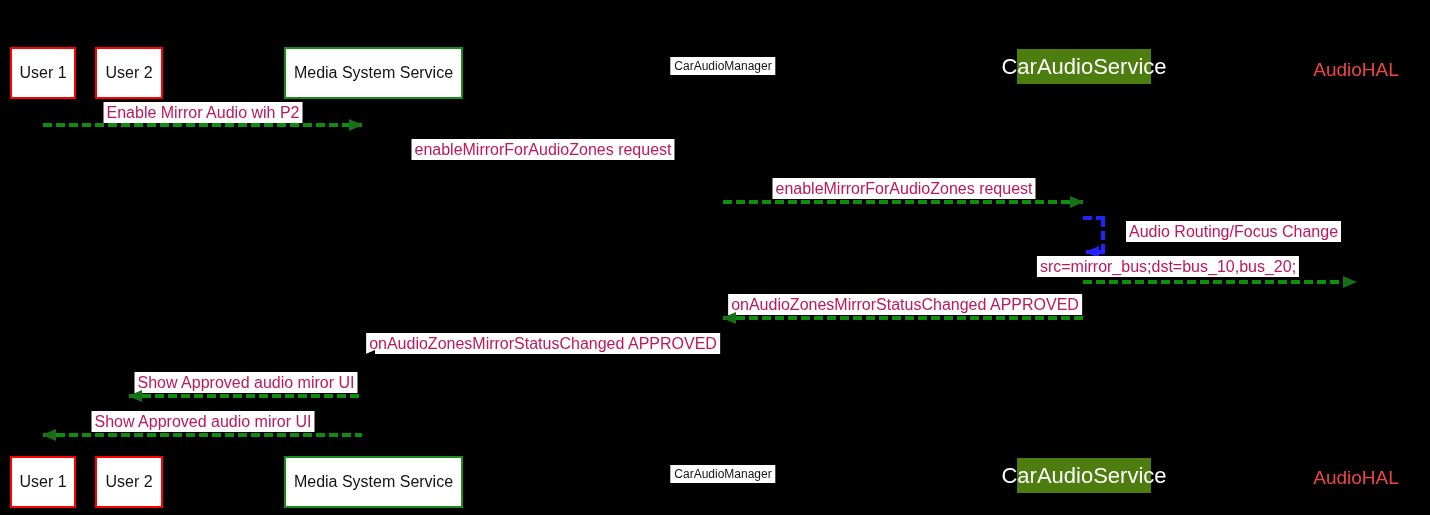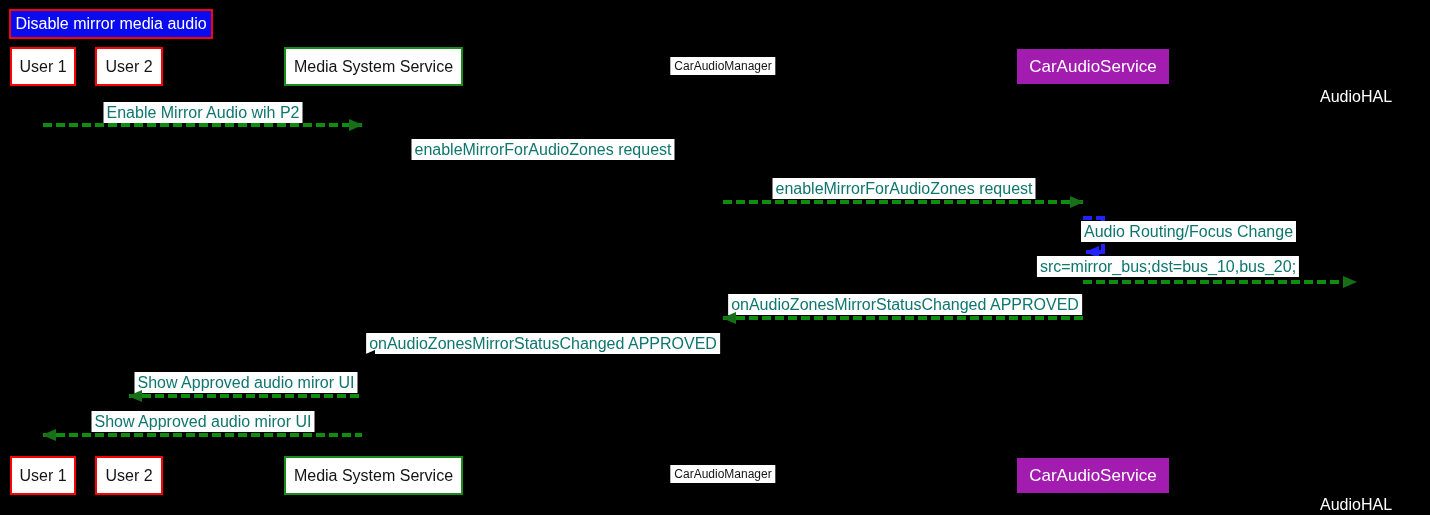--- a/index.html
+++ b/index.html
@@ -2,50 +2,49 @@
 <html><head>
 <meta charset="utf-8">
 <style>
   html,body{margin:0;padding:0;background:#000;}
   .canvas{
     position:relative;width:1430px;height:515px;background:#000;overflow:hidden;
     font-family:"Liberation Sans",sans-serif;
   }
   
   .pbox{
-    position:absolute;box-sizing:border-box;height:39px;
+    position:absolute;box-sizing:border-box;height:52px;
     display:flex;align-items:center;justify-content:center;
     background:#fff;color:#141414;font-size:16px;white-space:nowrap;
   }
   .red-border{border:2.5px solid #ff0000;}
   .green-border{border:2.5px solid #1a8c1a;margin-left:11px;}
   .plain-label{
     position:absolute;background:#fff;color:#141414;font-size:12px;
     padding:2px 4px;white-space:nowrap;transform:translateX(-50%);
   }
   .blue-box{
-    position:absolute;box-sizing:border-box;width:152px;height:35px;
-    background:#a21caf;color:#fff;font-size:17px;
+    position:absolute;box-sizing:border-box;width:134px;height:35px;
+    background:#4d7c0f;color:#fff;font-size:22px;
     display:flex;align-items:center;justify-content:center;white-space:nowrap;
   }
   .text-only{
-    position:absolute;color:#ffffff;font-size:16px;white-space:nowrap;
+    position:absolute;color:#ef4444;font-size:19px;white-space:nowrap;
     transform:translateX(-50%);
-    margin-top:29px;
   }
   
   .title-box{
     position:absolute;left:9px;top:9px;box-sizing:border-box;
     width:204px;height:30px;background:#0b0bef;border:2.5px solid #ff0000;
     color:#fff;font-size:16px;display:flex;align-items:center;justify-content:center;
     white-space:nowrap;
   }
   
   .msg-label{
-    position:absolute;background:#fff;color:#0f766e;font-size:16px;
+    position:absolute;background:#fff;color:#be185d;font-size:16px;
     padding:1px 3px;white-space:nowrap;transform:translateX(-50%);line-height:19px;
   }
   .msg-label.no-center{transform:none;}
   
   .arrow{position:absolute;height:4px;}
   .arrow .line{
     position:absolute;left:0;right:0;top:0;height:4px;
     background:repeating-linear-gradient(90deg,var(--dash) 0 9px,transparent 9px 13px);
   }
   .arrow.green{--dash:#0d8f0d;--head:#177017;}
@@ -58,21 +57,20 @@
   .vline{
     position:absolute;width:4px;
     background:repeating-linear-gradient(0deg,#2222ff 0 9px,transparent 9px 13px);
   }
 </style>
 </head>
 <body>
 
 <div class="canvas">
 
-  <div class="title-box">Disable mirror media audio</div>
 
   <div class="pbox red-border" style="left:10px;top:47px;width:66px">User 1</div>
   <div class="pbox red-border" style="left:95px;top:47px;width:68px">User 2</div>
   <div class="pbox green-border" style="left:273px;top:47px;width:179px">Media System Service</div>
   <div class="plain-label" style="left:723px;top:57px">CarAudioManager</div>
   <div class="blue-box" style="left:1017px;top:49px">CarAudioService</div>
   <div class="text-only" style="left:1356px;top:59px">AudioHAL</div>
 
   <div class="msg-label" style="left:203px;top:102px">Enable Mirror Audio wih P2</div>
   <div class="arrow green" style="left:43px;top:123px;width:319px">
@@ -93,21 +91,21 @@
   </div>
 
   <div class="arrow blue" style="left:1083px;top:216px;width:22px">
       <i class="line"></i>
     </div>
   <div class="vline" style="left:1101px;top:216px;height:37px"></div>
   <div class="arrow blue" style="left:1086px;top:250px;width:19px">
     <i class="line"></i>
       <i class="head left"></i>
   </div>
-  <div class="msg-label no-center" style="left:1081px;top:221px">Audio Routing/Focus Change</div>
+  <div class="msg-label no-center" style="left:1126px;top:221px">Audio Routing/Focus Change</div>
 
   <div class="msg-label" style="left:1168px;top:256px">src=mirror_bus;dst=bus_10,bus_20;</div>
   <div class="arrow green" style="left:1083px;top:280px;width:273px">
     <i class="line"></i>
       <i class="head right"></i>
   </div>
 
   <div class="msg-label" style="left:905px;top:294px">onAudioZonesMirrorStatusChanged APPROVED</div>
   <div class="arrow green" style="left:723px;top:316px;width:360px">
     <i class="line"></i>

